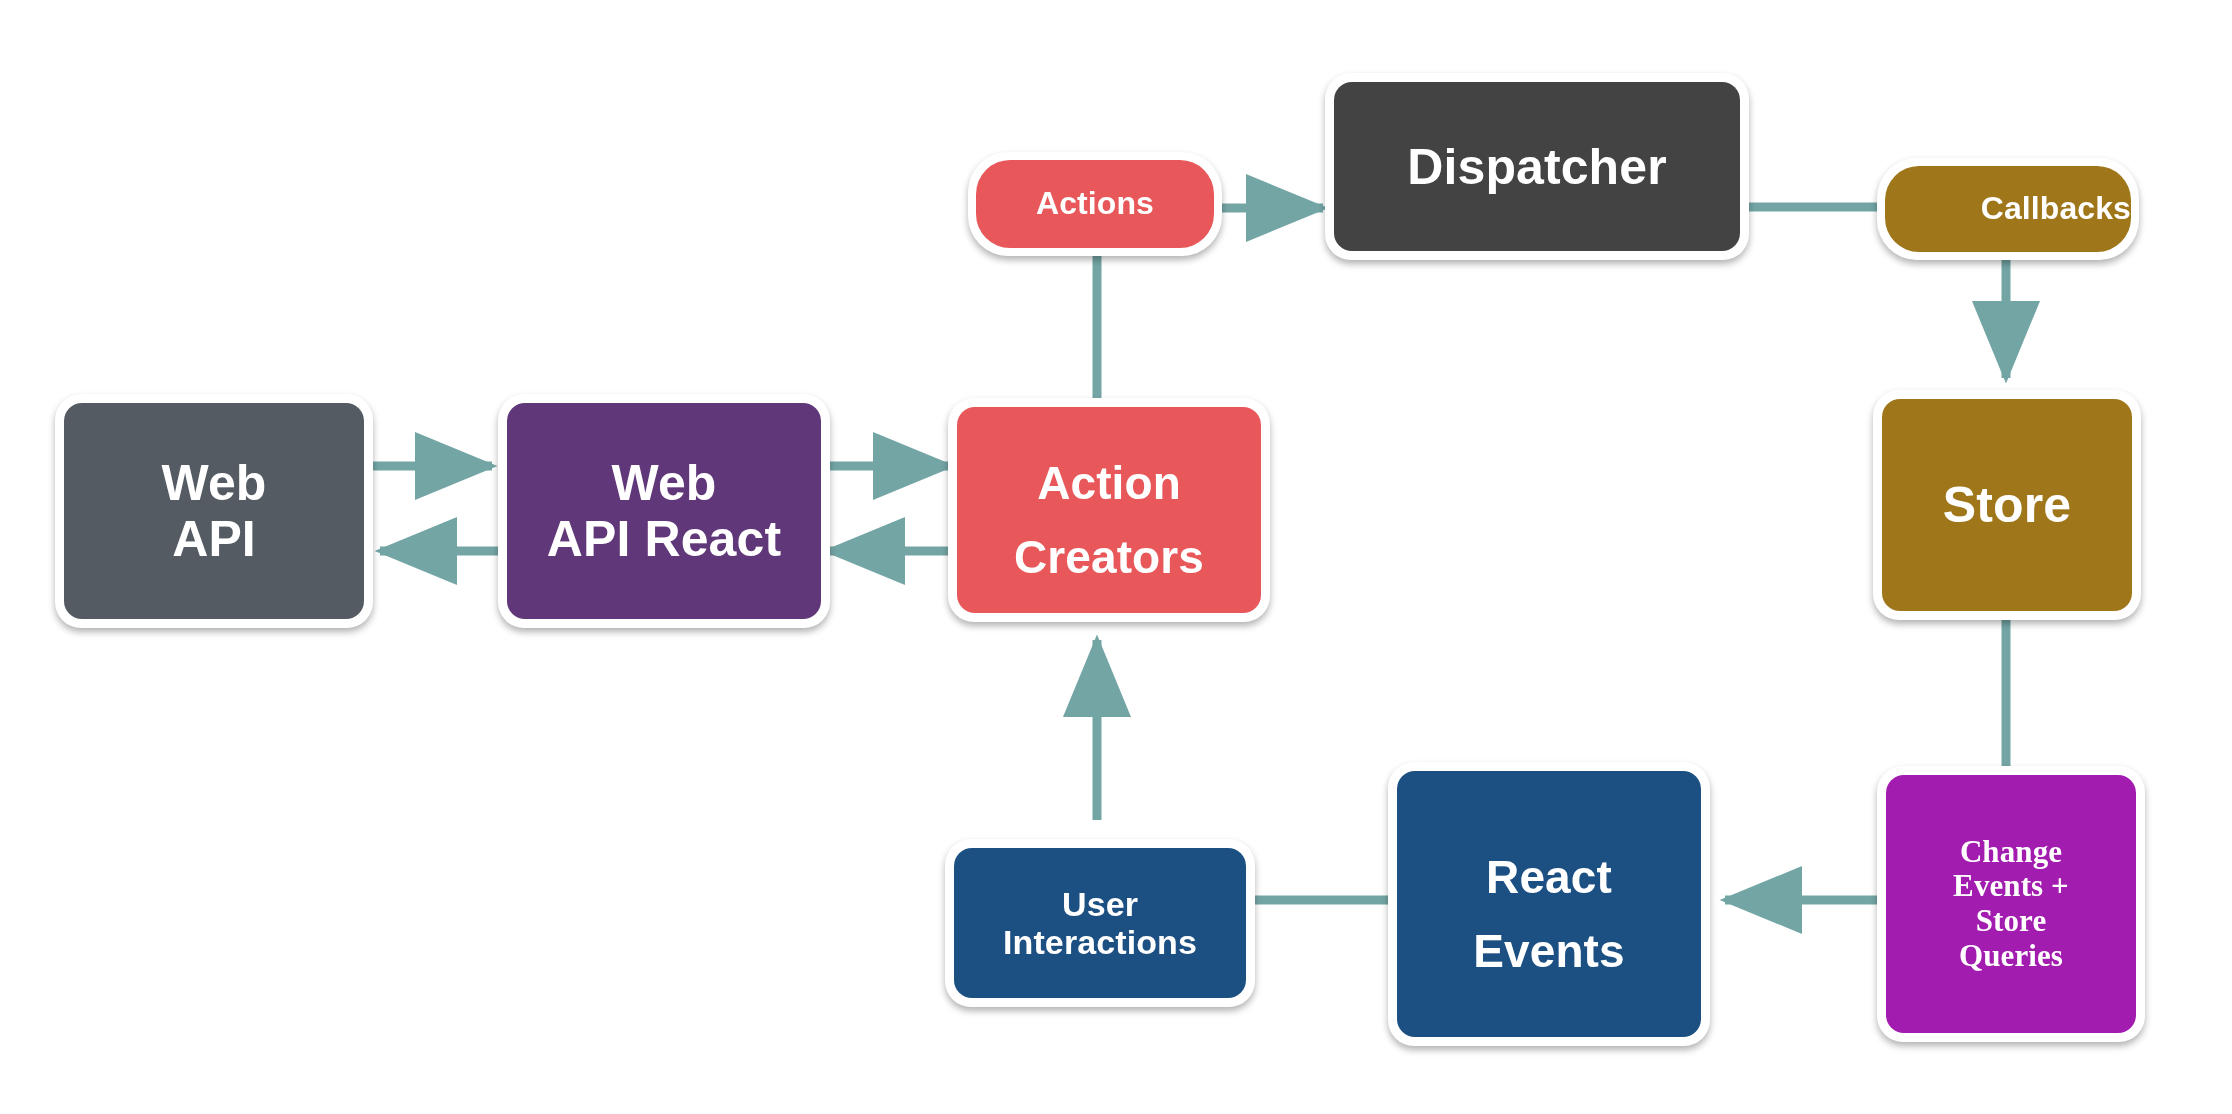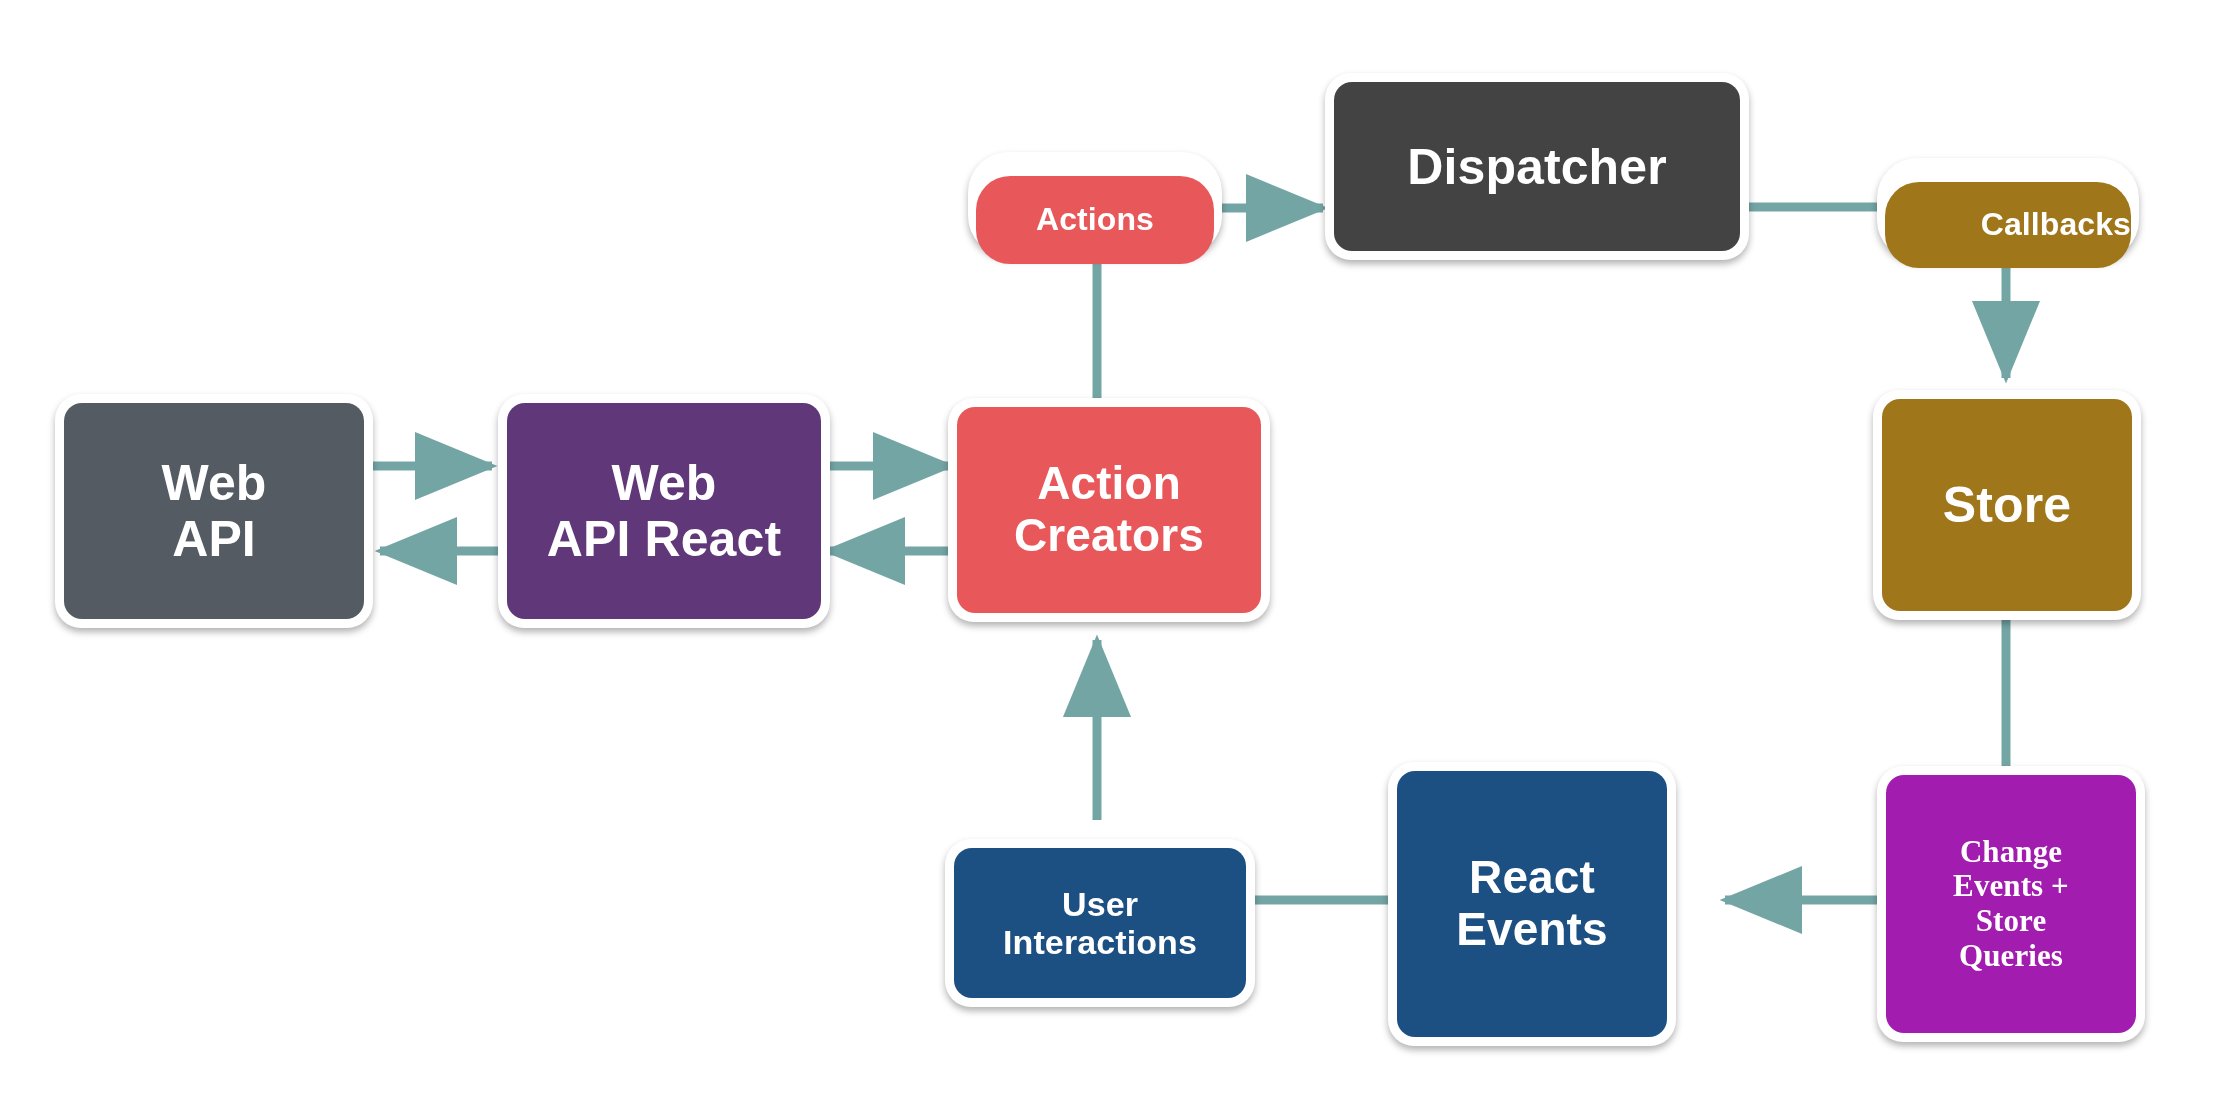--- a/index.html
+++ b/index.html
@@ -43,33 +43,32 @@
     height: 100%;
     border-radius: 18px;
     display: flex;
     flex-direction: column;
     align-items: center;
     justify-content: center;
     box-sizing: border-box;
   }
   .node.pill .node-inner {
     border-radius: 34px;
-    margin-top: 16px;
   }
   .node-line {
     color: #ffffff;
     font-weight: bold;
     line-height: 1.12;
     text-align: center;
     white-space: nowrap;
     letter-spacing: 0.1px;
   }
   
   .sz-lg .node-line { font-size: 50px; }
-  .sz-md .node-line { font-size: 46px; }
+  .sz-md .node-line { font-size: 46px; margin-top: 22px; }
   .sz-sm .node-line { font-size: 34px; }
   .sz-xs .node-line { font-size: 32px; }
   .sz-tiny .node-line { font-size: 31px; }
 </style>
 </head>
 <body>
 
 <div id="canvas">
 
   <svg id="edges" viewBox="0 0 2232 1114">
@@ -151,21 +150,21 @@
 
   <div class="node sz-tiny" style="left:1877px; top:766px; width:268px; height:276px;">
     <div class="node-inner" style="background:#a21caf;font-family:Liberation Serif, serif;">
       <div class="node-line">Change</div>
       <div class="node-line">Events +</div>
       <div class="node-line">Store</div>
       <div class="node-line">Queries</div>
     </div>
   </div>
 
-  <div class="node sz-md" style="left:1388px; top:762px; width:288px; height:284px;">
+  <div class="node sz-md" style="left:1388px; top:762px; width:322px; height:284px;">
     <div class="node-inner" style="background:#1c4f82;">
       <div class="node-line">React</div>
       <div class="node-line">Events</div>
     </div>
   </div>
 
   <div class="node sz-sm" style="left:945px; top:839px; width:310px; height:168px;">
     <div class="node-inner" style="background:#1c4f82;">
       <div class="node-line">User</div>
       <div class="node-line">Interactions</div>

